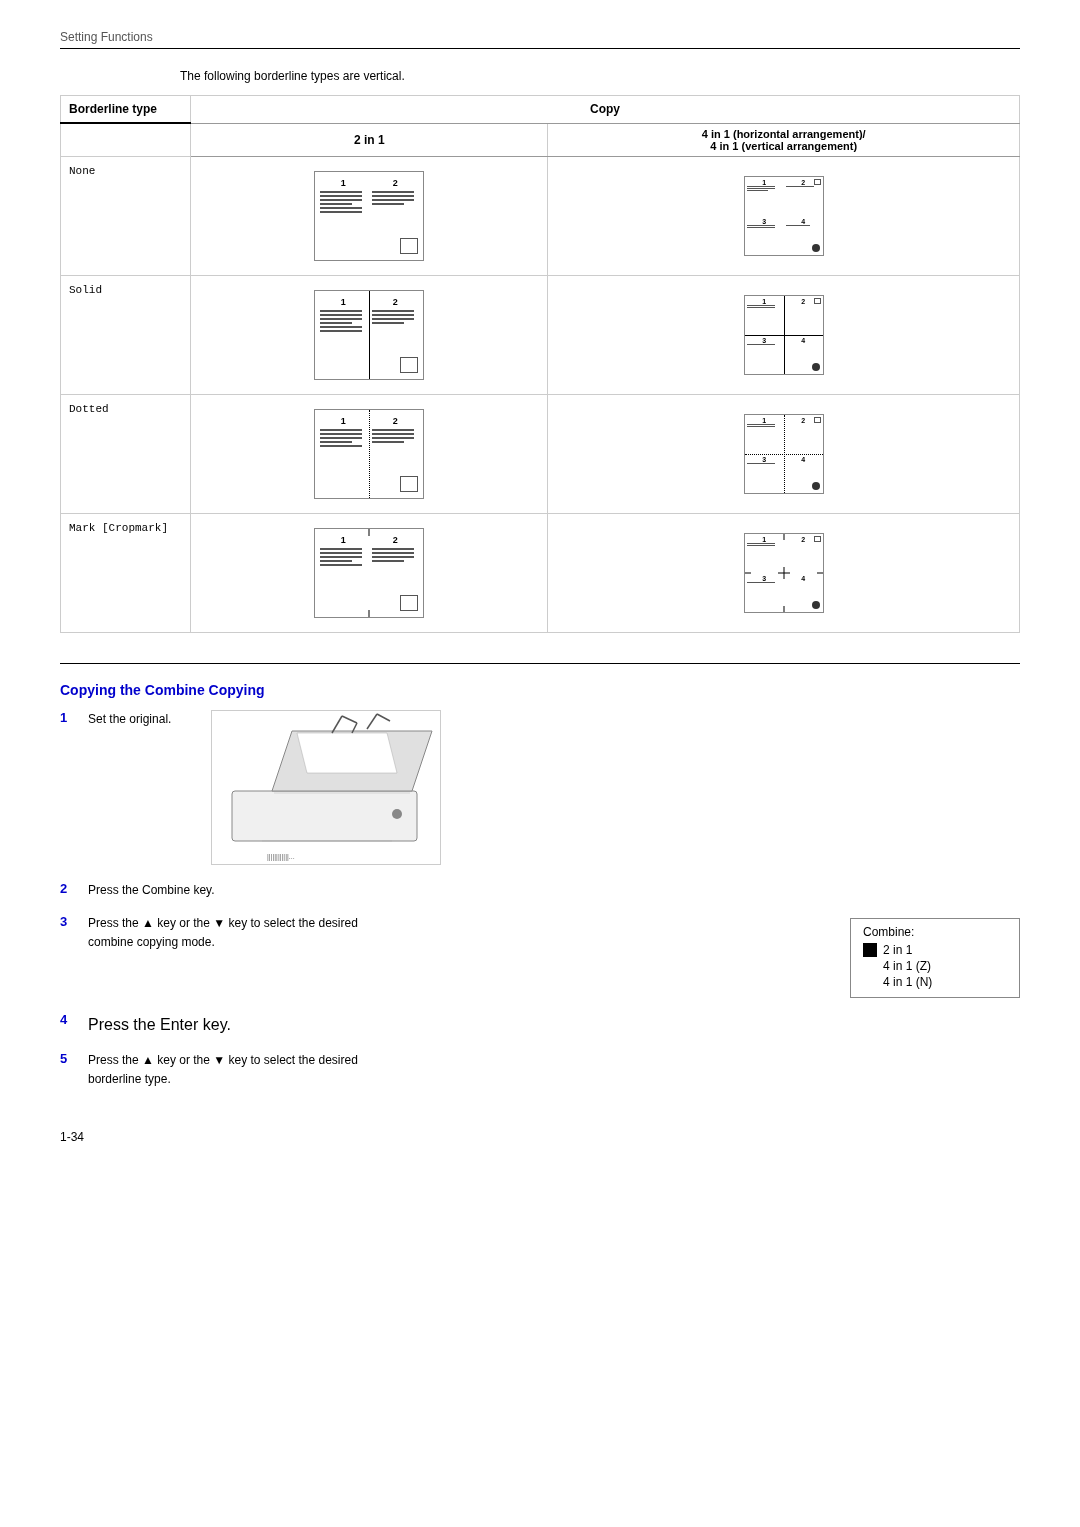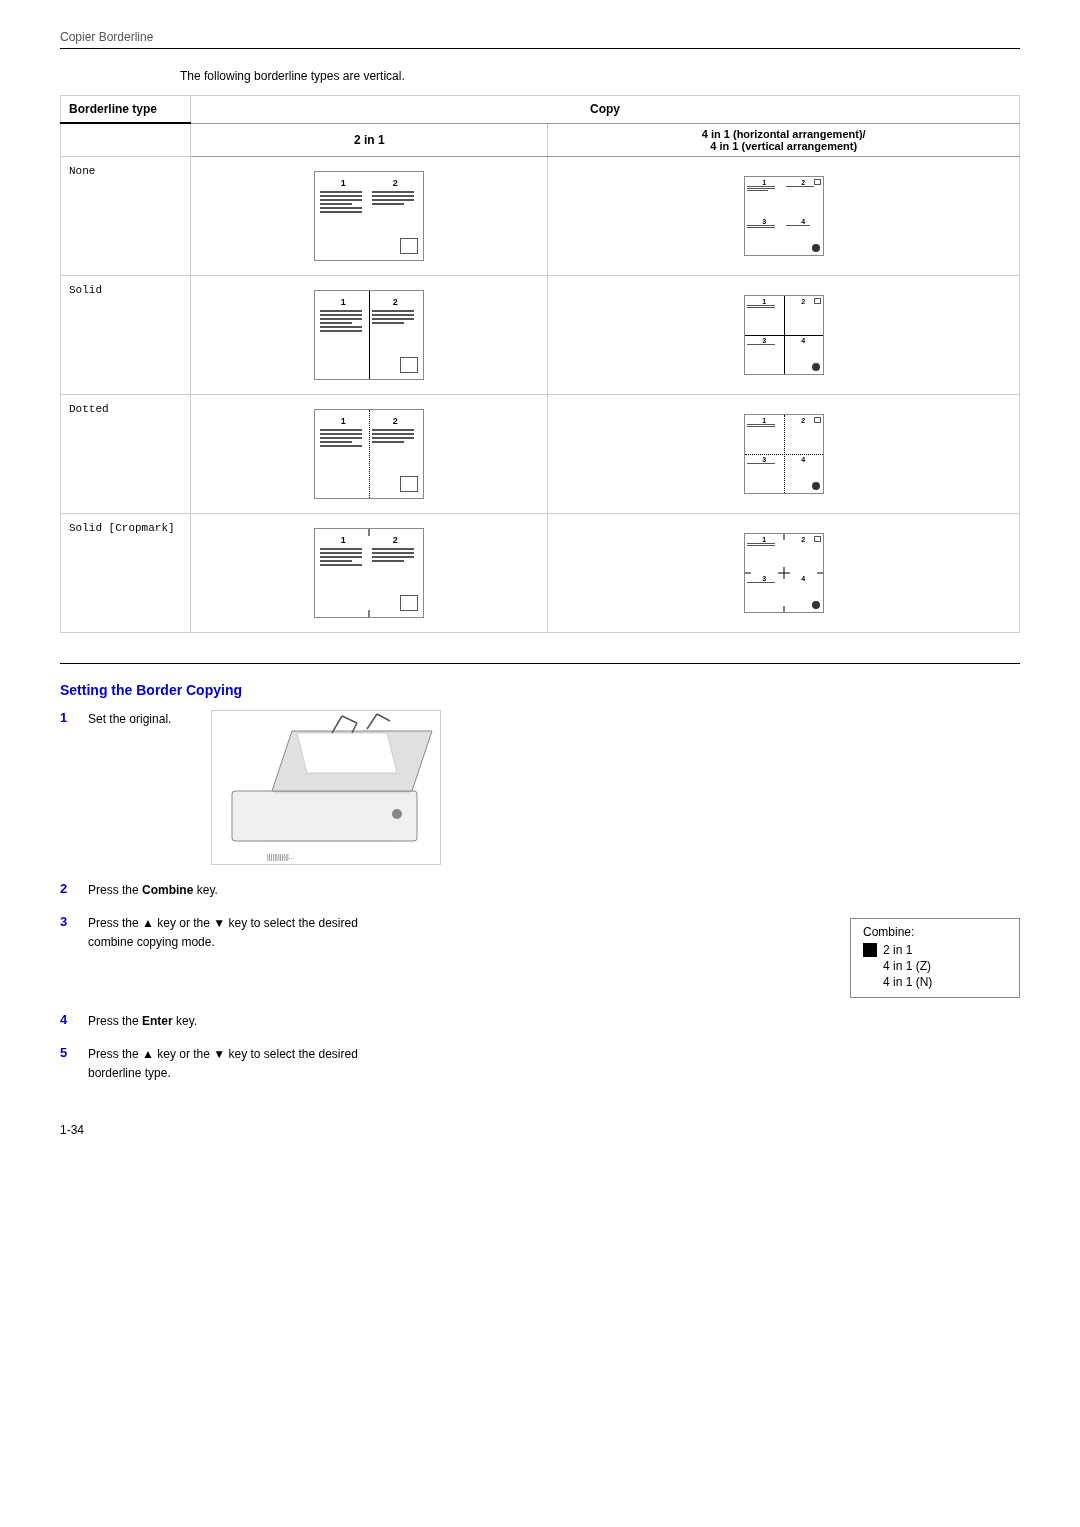--- a/index.html
+++ b/index.html
@@ -104,21 +104,21 @@
       font-size: 13px;
       min-width: 28px;
     }
     .step-text {
       flex: 1;
       font-size: 12px;
       line-height: 1.5;
       max-width: 480px;
     }
     .step-text strong {
-      font-weight: bold;
+      font-weight: normal;
     }
     
     .menu-box {
       border: 1px solid #888;
       padding: 6px 12px;
       font-size: 12px;
       min-width: 160px;
       margin-left: 32px;
       margin-top: 4px;
       font-family: 'Courier New', monospace;
@@ -163,21 +163,21 @@
     .sub-header-4in1 {
       font-size: 11px;
       font-weight: bold;
       text-align: center;
     }
   </style>
 </head>
 <body>
 
 <div class="header-line">
-  <span>Copier Borderline</span>
+  <span>Setting Functions</span>
 </div>
 
 <div>
   <div class="intro-text">The following borderline types are vertical.</div>
 
   <table class="borderline-table">
     <thead>
       <tr class="header-row">
         <th class="col-type-header" style="border:1px solid #ccc; border-bottom:2px solid #000; border-top:1px solid #ccc; font-size:12px; text-align:left; padding:6px 8px;">Borderline type</th>
         <th colspan="2" class="copy-header-cell" style="border:1px solid #ccc; border-bottom:1px solid #ccc; border-top:1px solid #ccc;">Copy</th>
@@ -347,21 +347,21 @@
               <div style="padding:2px; position:relative;">
                 <div style="font-size:7px; font-weight:bold;">4</div>
                 <div style="width:8px; height:8px; border-radius:50%; background:#333; position:absolute; bottom:3px; right:3px;"></div>
               </div>
             </div>
           </div>
         </td>
       </tr>
 
       <tr>
-        <td style="border:1px solid #ccc; font-family: 'Courier New', monospace; font-size:11px; vertical-align:top; padding:8px;">Solid [Cropmark]</td>
+        <td style="border:1px solid #ccc; font-family: 'Courier New', monospace; font-size:11px; vertical-align:top; padding:8px;">Mark [Cropmark]</td>
         <td style="border:1px solid #ccc; text-align:center; padding:10px;">
           <div class="copy-preview-2in1" style="position:relative; display:inline-block;">
             <div style="display:flex; width:100%; height:100%; position:relative;">
               <div style="flex:1; padding:6px 3px 6px 5px;">
                 <div style="font-size:9px; font-weight:bold; margin-bottom:3px;">1</div>
                 <div style="height:2px; background:#555; margin-bottom:2px; width:90%;"></div>
                 <div style="height:2px; background:#555; margin-bottom:2px; width:90%;"></div>
                 <div style="height:2px; background:#555; margin-bottom:2px; width:90%;"></div>
                 <div style="height:2px; background:#555; margin-bottom:2px; width:70%;"></div>
                 <div style="height:2px; background:#555; margin-bottom:2px; width:90%;"></div>
@@ -411,21 +411,21 @@
               </div>
             </div>
           </div>
         </td>
       </tr>
     </tbody>
   </table>
 </div>
 
 <div class="bottom-rule">
-  <div class="section-title">Setting the Border Copying</div>
+  <div class="section-title">Copying the Combine Copying</div>
 
   <div class="steps-container">
 
     <div class="step-row">
       <div style="display:flex; align-items:flex-start; width:100%;">
         <div>
           <div style="display:flex; align-items:flex-start; margin-bottom:0;">
             <span class="step-num" style="color:#0000cc; font-weight:bold; min-width:28px; font-size:13px;">1</span>
             <span class="step-text" style="font-size:12px; line-height:1.6; max-width:450px;">Set the original.</span>
           </div>
@@ -486,21 +486,21 @@
           <div class="menu-item">
             <span style="width:14px; height:14px; display:inline-block; margin-right:6px; flex-shrink:0;"></span>
             <span style="font-size:12px;">4 in 1 (N)</span>
           </div>
         </div>
       </div>
     </div>
 
     <div class="step-row" style="margin-bottom:14px;">
       <span class="step-num" style="color:#0000cc; font-weight:bold; min-width:28px; font-size:13px;">4</span>
-      <span class="step-text" style="font-size:12px; line-height:1.6;">Press the <strong>Enter</strong> key.</span>
+      <span class="step-text" style="font-size:16px; line-height:1.6;">Press the <strong>Enter</strong> key.</span>
     </div>
 
     <div style="display:flex; align-items:flex-start; margin-bottom:14px;">
       <div style="flex:1;">
         <div style="display:flex; align-items:flex-start;">
           <span class="step-num" style="color:#0000cc; font-weight:bold; min-width:28px; font-size:13px;">5</span>
           <span class="step-text" style="font-size:12px; line-height:1.6; max-width:460px;">Press the ▲ key or the ▼ key to select the desired<br>borderline type.</span>
         </div>
       </div>
     </div>

